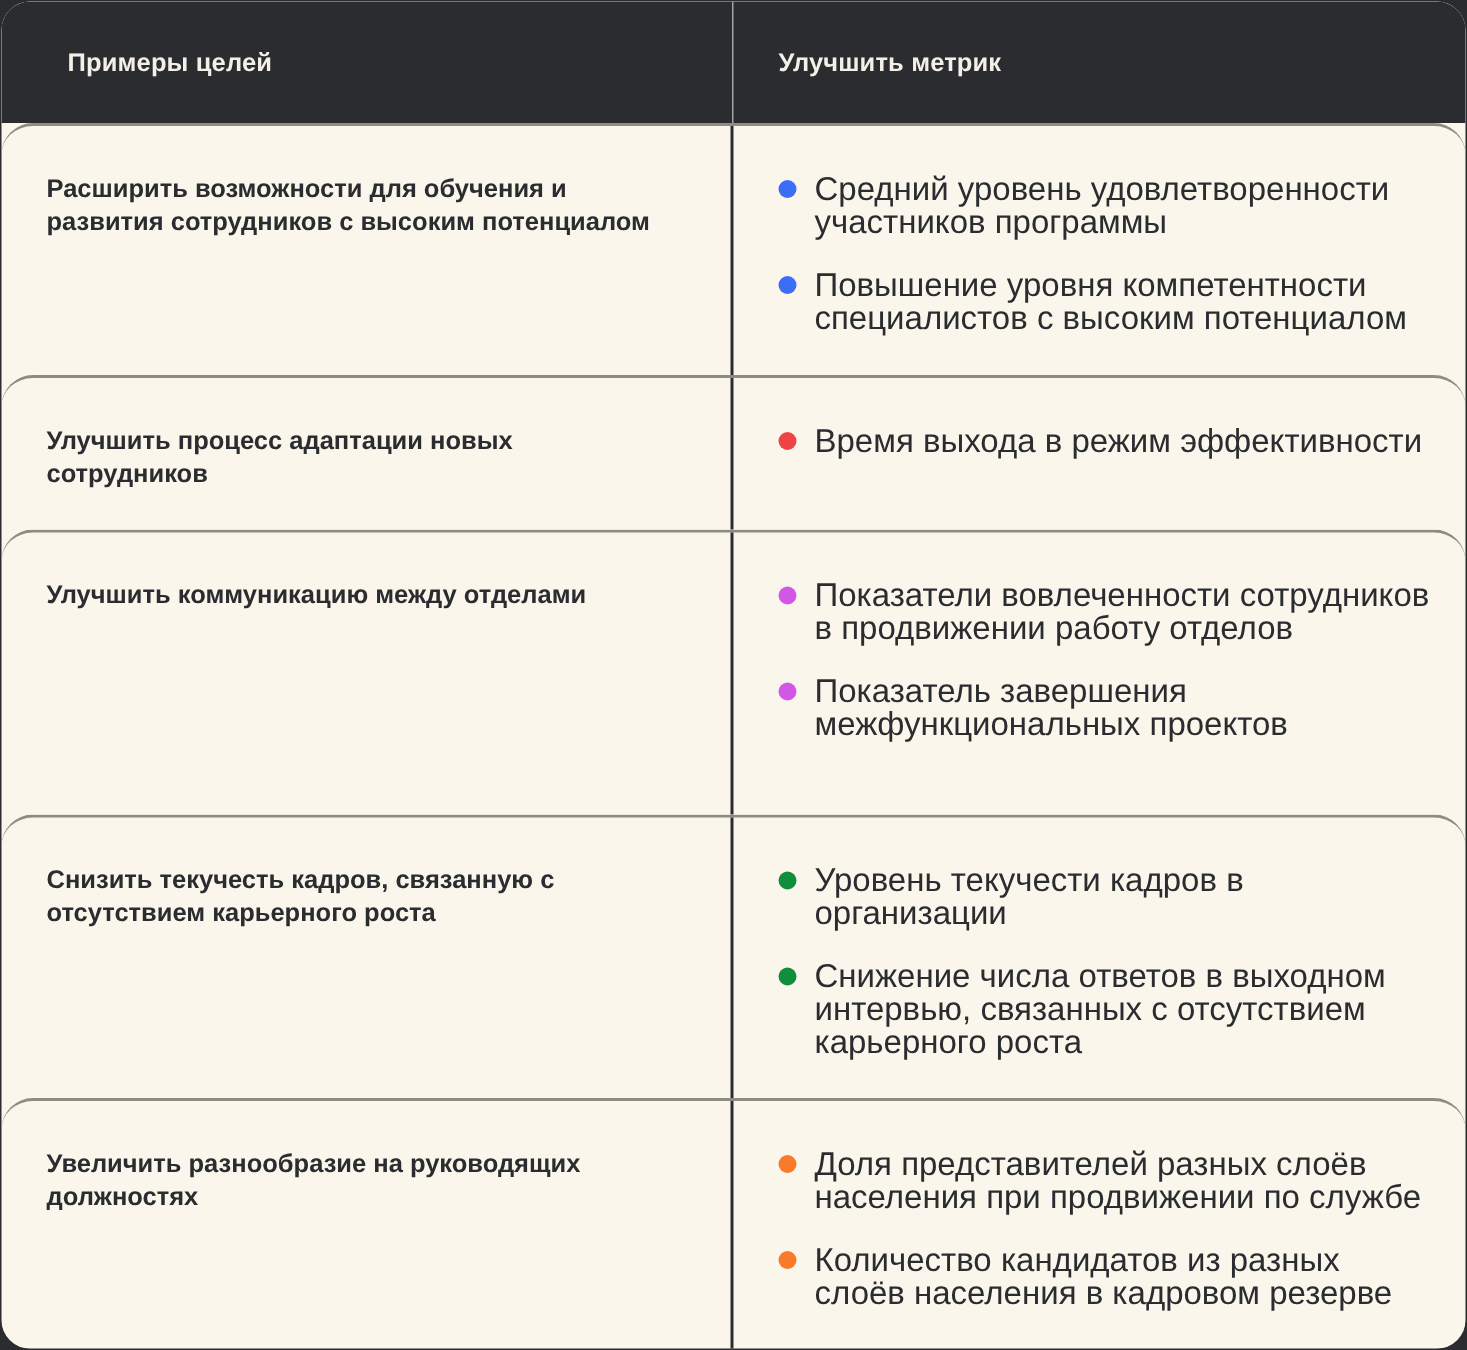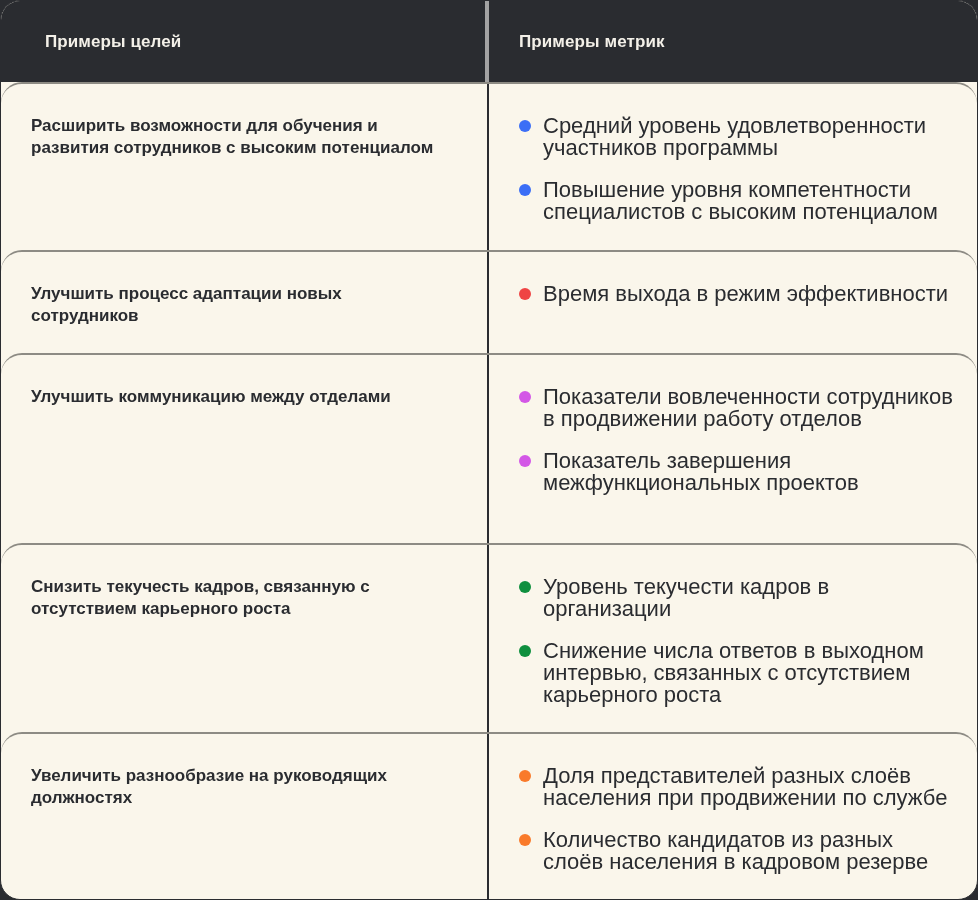--- a/index.html
+++ b/index.html
@@ -26,21 +26,21 @@
     }
     .hcell {
       box-sizing: border-box;
       padding: 31px 0 0 30px;
       font-size: 17px;
       font-weight: bold;
       letter-spacing: 0.1px;
     }
     .col1 { width: 488px; box-sizing: border-box; }
     .col2 { width: 488px; box-sizing: border-box; }
-    .header .col1 { border-right: 4px solid #a3a3a3; padding-left: 44px; }
+    .header .col1 { border-right: 1px solid #a3a3a3; padding-left: 44px; }
     .row {
       display: flex;
       border-top: 2px solid #8d8b84;
       box-sizing: border-box;
       border-radius: 21px;
     }
     .row .col1 { border-right: 2px solid #2a2c30; }
     .goal {
       padding: 31px 40px 0 30px;
       font-size: 17px;
@@ -68,21 +68,21 @@
       line-height: 22px;
       color: #2a2c30;
     }
   </style>
 </head>
 <body>
 
 <div class="table">
   <div class="header">
     <div class="hcell col1">Примеры целей</div>
-    <div class="hcell col2">Примеры метрик</div>
+    <div class="hcell col2">Улучшить метрик</div>
   </div>
 
   <div class="row" style="height:168px;">
     <div class="col1 goal">Расширить возможности для обучения и развития сотрудников с высоким потенциалом</div>
     <div class="col2 metrics">
       <div class="metric">
         <span class="dot" style="background: rgb(59, 110, 246);"></span>
         <span class="metric-text">Средний уровень удовлетворенности участников программы</span>
       </div>
       <div class="metric">

